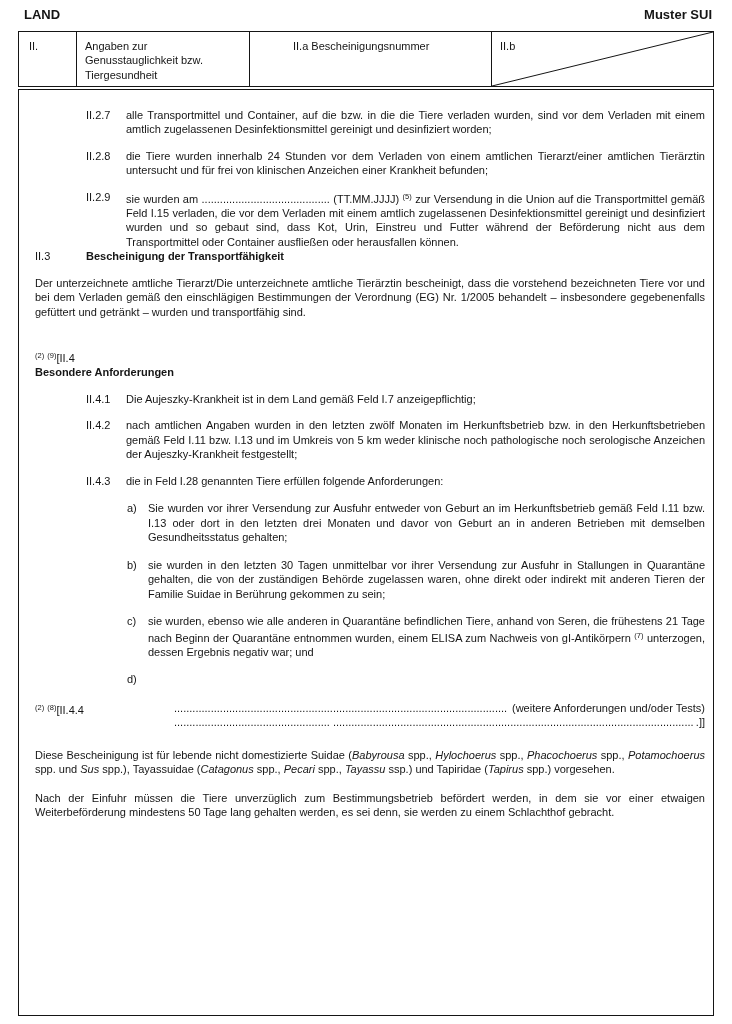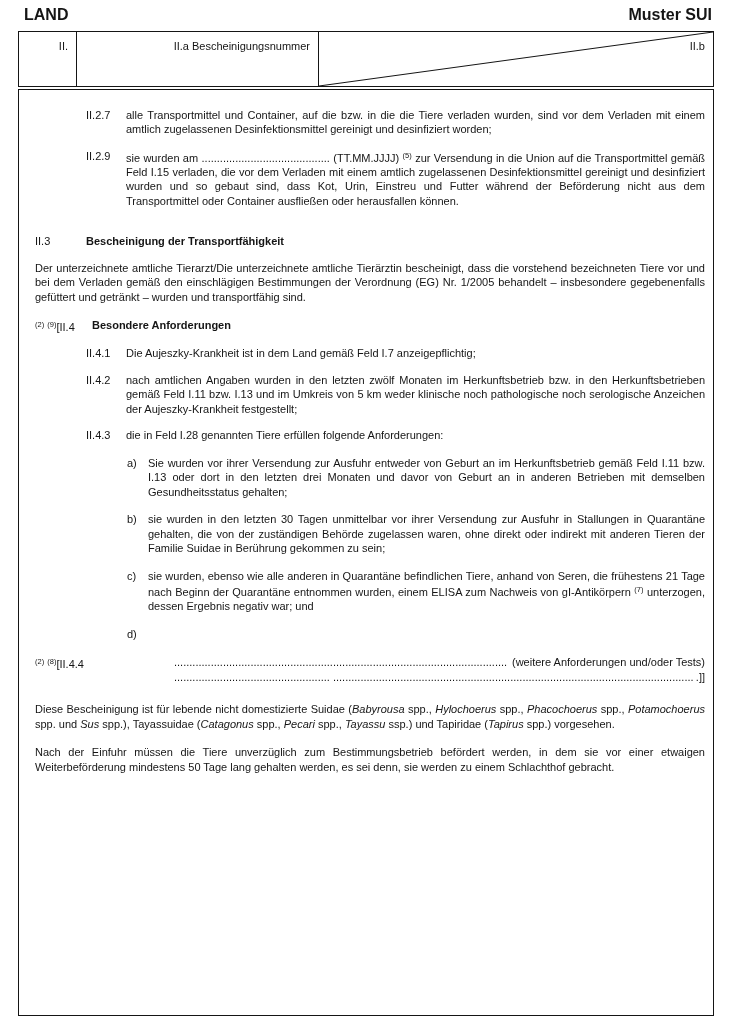--- a/index.html
+++ b/index.html
@@ -5,45 +5,45 @@
   * { margin:0; padding:0; box-sizing:border-box; }
   html,body { background:#fff; }
   body {
     width:732px; height:1024px;
     color:#151515;
     font-family:"Liberation Sans", sans-serif;
     font-size:11px; line-height:14.5px;
     position:relative; overflow:hidden;
   }
   .topbar { display:flex; justify-content:space-between; padding:8px 20px 0 24px;
-            font-weight:bold; font-size:16px; }
-  .htable { margin:8px 18px 0 18px; border:1.2px solid #151515; display:flex; height:56px;text-align:right; }
+            font-weight:bold; font-size:13px; }
+  .htable { margin:8px 18px 0 18px; border:1.2px solid #151515; display:flex; height:56px; }
   .hcell  { border-left:1.2px solid #151515; padding:7px 8px 0 8px; }
   .hcell.first { border-left:none; padding-left:10px; width:57px; flex:none; }
   .hcell.c2 { width:173px; flex:none; }
   .hcell.c3 { width:242px; flex:none;padding-left:43px; }
   .hcell.c4 { flex:1; position:relative; }
   .hcell.c4 svg { position:absolute; left:0; top:0; width:100%; height:100%; }
   .mainbox { margin:2px 18px 0 18px; border:1.2px solid #151515; height:927px;
              padding:6px 8px 0 16px; overflow:hidden; }
   .just { text-align:justify; }
   .fn { font-size:7.5px; vertical-align:3.5px; white-space:nowrap; }
   i { font-style:italic; }
 
   .item2 { display:flex; margin-top:12px; }
   .gutter51 { width:51px; flex:none; }
   .num40 { width:40px; flex:none; }
   .flex1 { flex:1; min-width:0; }
 
-  .sec3head { margin-top:26px; display:flex; }
+  .sec3head { display:flex; }
   .numcol51 { width:51px; flex:none; }
   .bold { font-weight:bold; }
   .sec3p { margin-top:12px; }
 
-  .sec4head { margin-top:14px; display:flex; }
+  .sec4head { margin-top:30px; display:flex;flex-direction:column; }
   .prefix57 { width:57px; flex:none; white-space:nowrap; }
   .sec4item { display:flex; margin-top:12px; }
   .subitem { display:flex; margin-top:13px; }
   .gutter92 { width:92px; flex:none; }
   .letter21 { width:21px; flex:none; }
 
   .sec44 { display:flex; margin-top:14px;gap:48px; }
   .prefix91 { width:91px; flex:none; white-space:nowrap; }
   .lines { flex:1; min-width:0; }
   .dotline { display:flex; }
@@ -58,37 +58,43 @@
 </head>
 <body>
 
 <div class="topbar">
   <span>LAND</span>
   <span>Muster SUI</span>
 </div>
 
 <div class="htable">
   <div class="hcell first">II.</div>
+  <div class="hcell c2">Angaben zur Genusstauglichkeit bzw. Tiergesundheit</div>
   <div class="hcell c3">II.a  Bescheinigungsnummer</div>
   <div class="hcell c4">
     <svg viewBox="0 0 100 100" preserveAspectRatio="none">
       <line x1="0" y1="100" x2="100" y2="0" stroke="#151515" stroke-width="1" vector-effect="non-scaling-stroke"></line>
     </svg>
     <span>II.b</span>
   </div>
 </div>
 
 <div class="mainbox">
 
   <div class="item2">
     <span class="gutter51"></span>
     <span class="num40">II.2.7</span>
     <span class="flex1 just"><span>alle Transportmittel und Container, auf die bzw. in die die Tiere verladen wurden, sind vor dem Verladen mit einem amtlich zugelassenen Desinfektionsmittel gereinigt und desinfiziert worden;</span></span>
   </div>
 
+  <div class="item2">
+    <span class="gutter51"></span>
+    <span class="num40">II.2.8</span>
+    <span class="flex1 just"><span>die Tiere wurden innerhalb 24 Stunden vor dem Verladen von einem amtlichen Tierarzt/einer amtlichen Tierärztin untersucht und für frei von klinischen Anzeichen einer Krankheit befunden;</span></span>
+  </div>
 
   <div class="item2">
     <span class="gutter51"></span>
     <span class="num40">II.2.9</span>
     <span class="flex1 just"><span>sie wurden am .......................................... (TT.MM.JJJJ) </span><span class="fn">(5)</span><span> zur Versendung in die Union auf die Transportmittel gemäß Feld I.15 verladen, die vor dem Verladen mit einem amtlich zugelassenen Desinfektionsmittel gereinigt und desinfiziert wurden und so gebaut sind, dass Kot, Urin, Einstreu und Futter während der Beförderung nicht aus dem Transportmittel oder Container ausfließen oder herausfallen können.</span></span>
   </div>
 
   <div class="sec3head">
     <span class="numcol51">II.3</span>
     <span class="bold">Bescheinigung der Transportfähigkeit</span>

